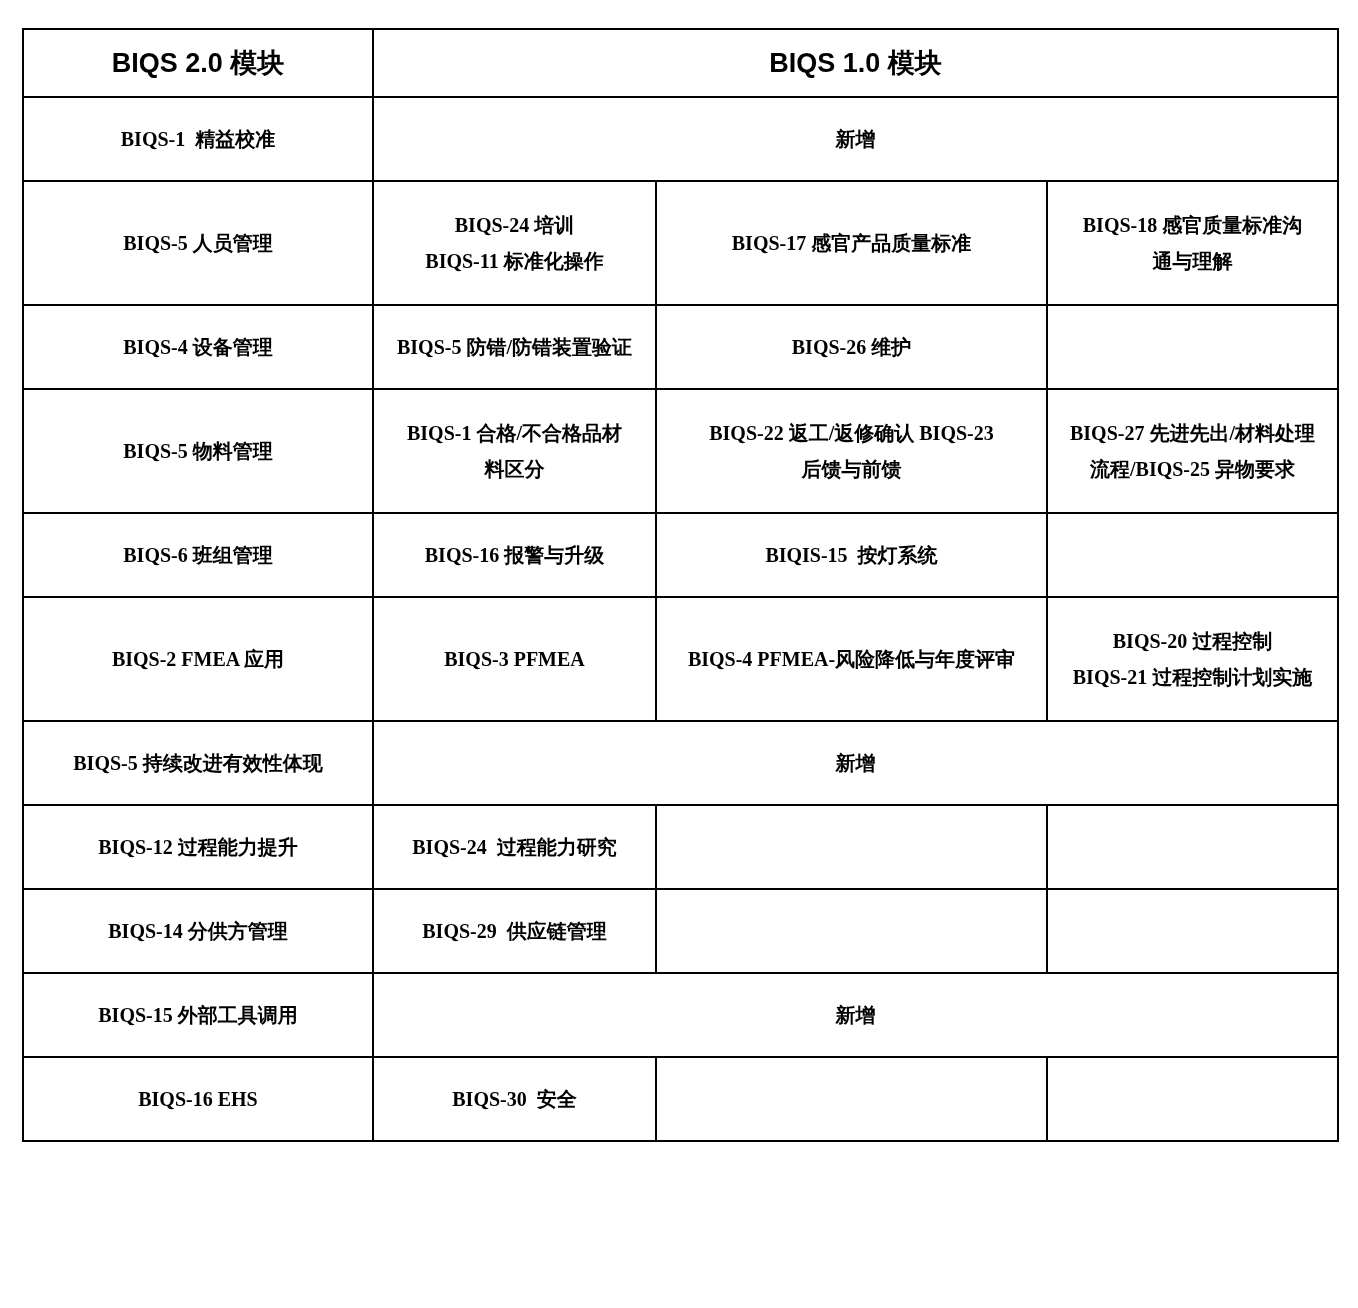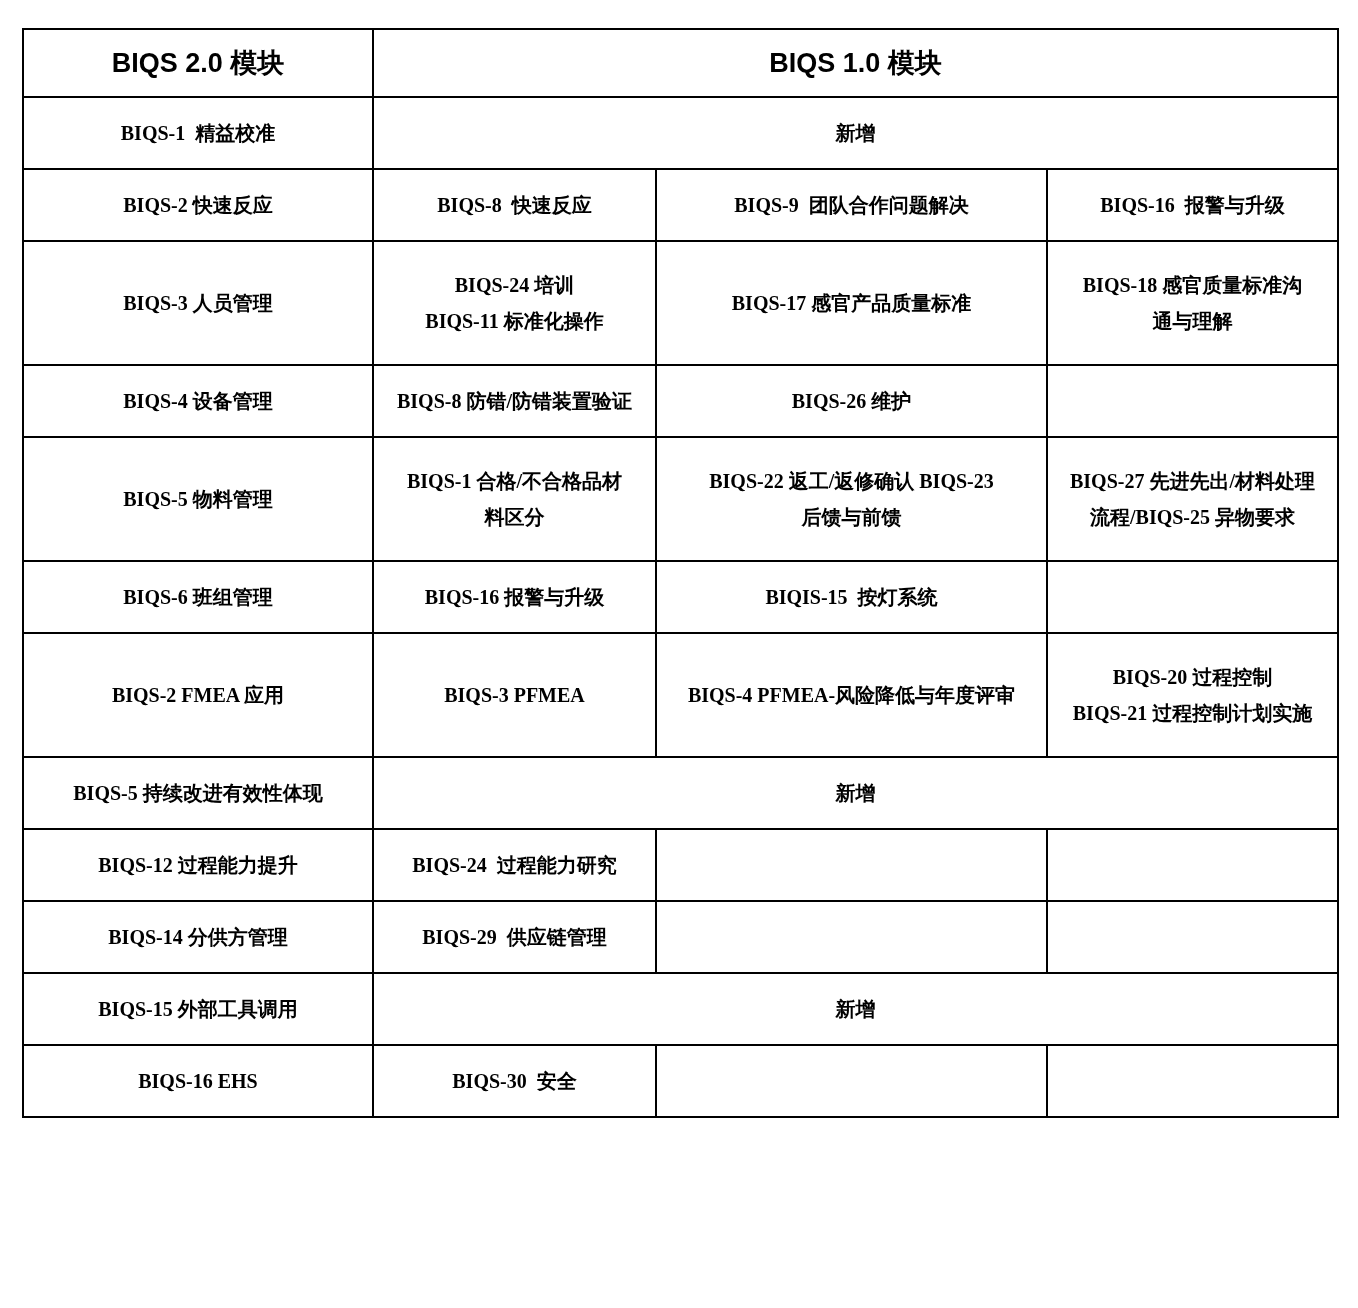--- a/index.html
+++ b/index.html
@@ -32,21 +32,21 @@
     font-weight: bold;
     font-size: 20px;
     overflow: hidden;
   }
   table.biqs th {
     font-family: "Liberation Sans", "DejaVu Sans", sans-serif;
     font-size: 27px;
     font-weight: bold;
   }
   tr.h-head { height: 68px; }
-  tr.h-std  { height: 72px; }
+  tr.h-std  { height: 84px; }
   tr.h-tall { height: 124px; }
   td.small  { font-size: 17px; }
   td.ml {
     white-space: pre-line;
     line-height: 36px;
   }
 </style>
 </head>
 <body>
 
@@ -63,39 +63,33 @@
         <tr class="h-head">
       <th>BIQS 2.0 模块</th>
       <th colspan="3">BIQS 1.0 模块</th>
     </tr>
 
     <tr class="h-std">
       <td>BIQS-1 &nbsp;精益校准</td>
       <td colspan="3">新增</td>
     </tr>
 
-    <tr class="h-std">
-      <td>BIQS-2 快速反应</td>
-      <td>BIQS-8 &nbsp;快速反应</td>
-      <td>BIQS-9 &nbsp;团队合作问题解决</td>
-      <td>BIQS-16 &nbsp;报警与升级</td>
-    </tr>
 
     <tr class="h-tall">
-      <td>BIQS-3 人员管理</td>
+      <td>BIQS-5 人员管理</td>
       <td class="ml">BIQS-24 培训
 BIQS-11 标准化操作</td>
       <td>BIQS-17 感官产品质量标准</td>
       <td class="ml">BIQS-18 感官质量标准沟
 通与理解</td>
     </tr>
 
     <tr class="h-std">
       <td>BIQS-4 设备管理</td>
-      <td class="small">BIQS-8 防错/防错装置验证</td>
+      <td class="small">BIQS-5 防错/防错装置验证</td>
       <td>BIQS-26 维护</td>
       <td></td>
     </tr>
 
     <tr class="h-tall">
       <td>BIQS-5 物料管理</td>
       <td class="ml">BIQS-1 合格/不合格品材
 料区分</td>
       <td class="ml">BIQS-22 返工/返修确认 BIQS-23
 后馈与前馈</td>

